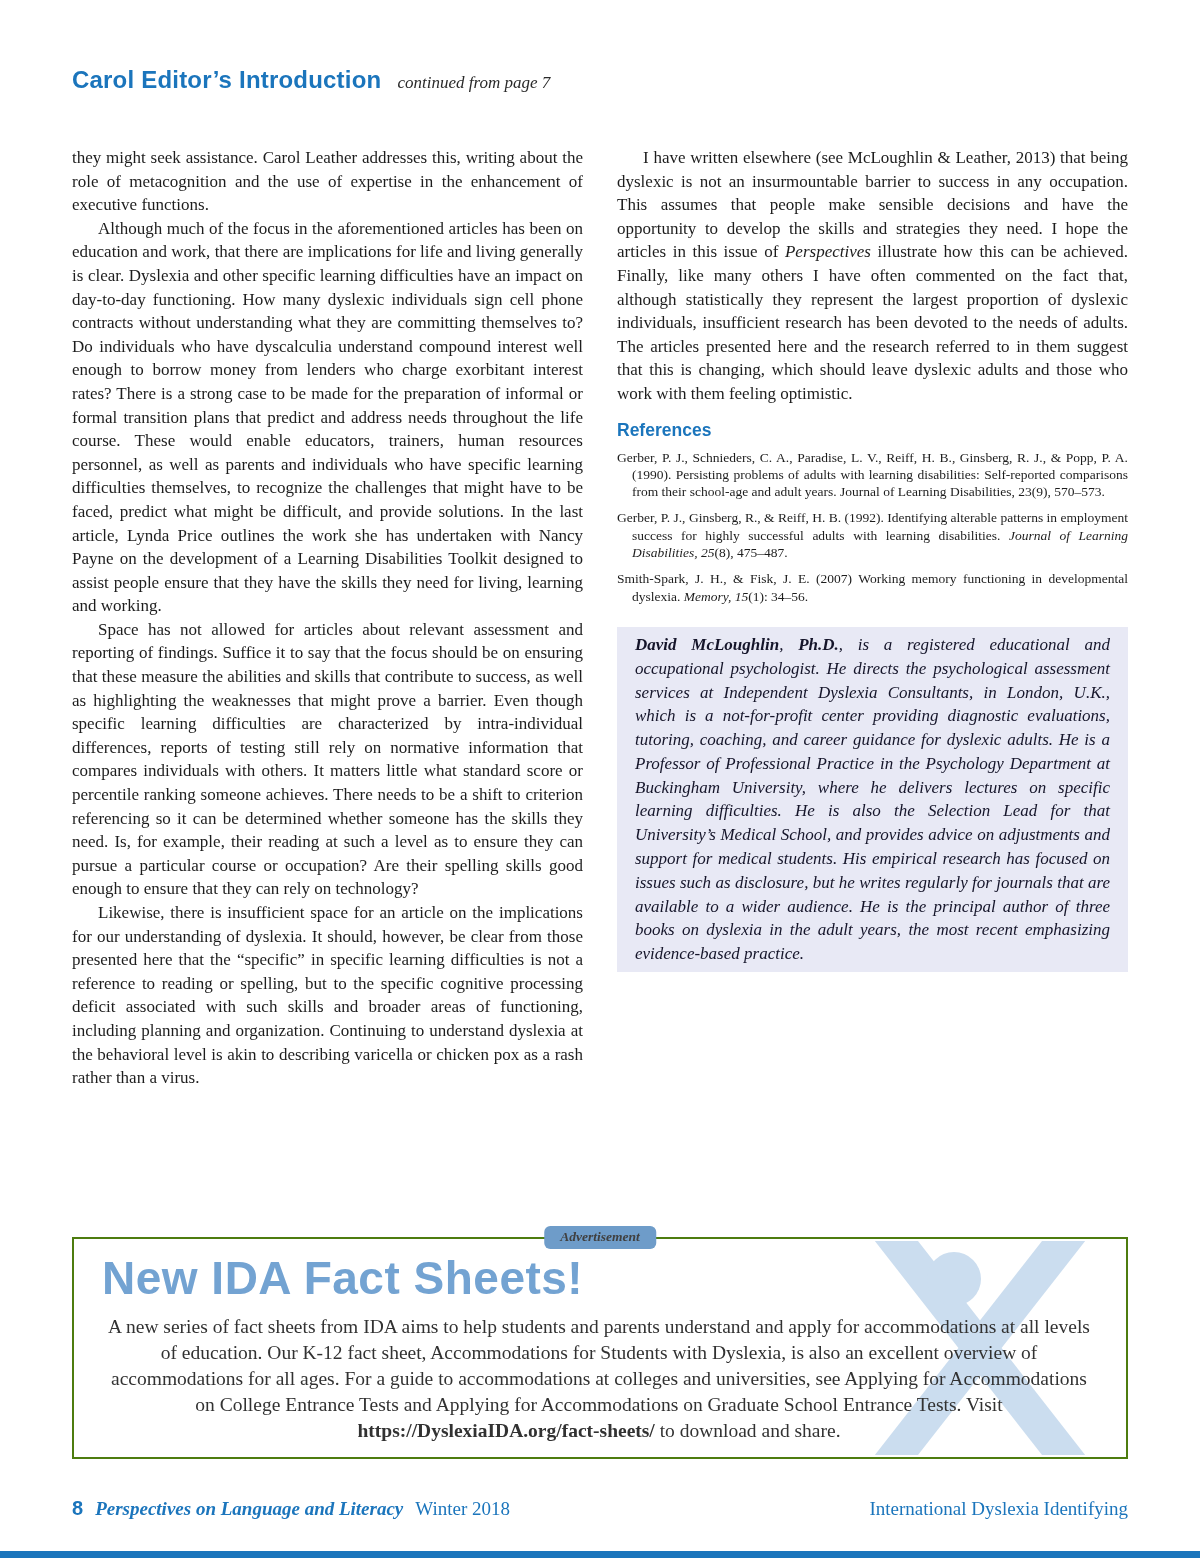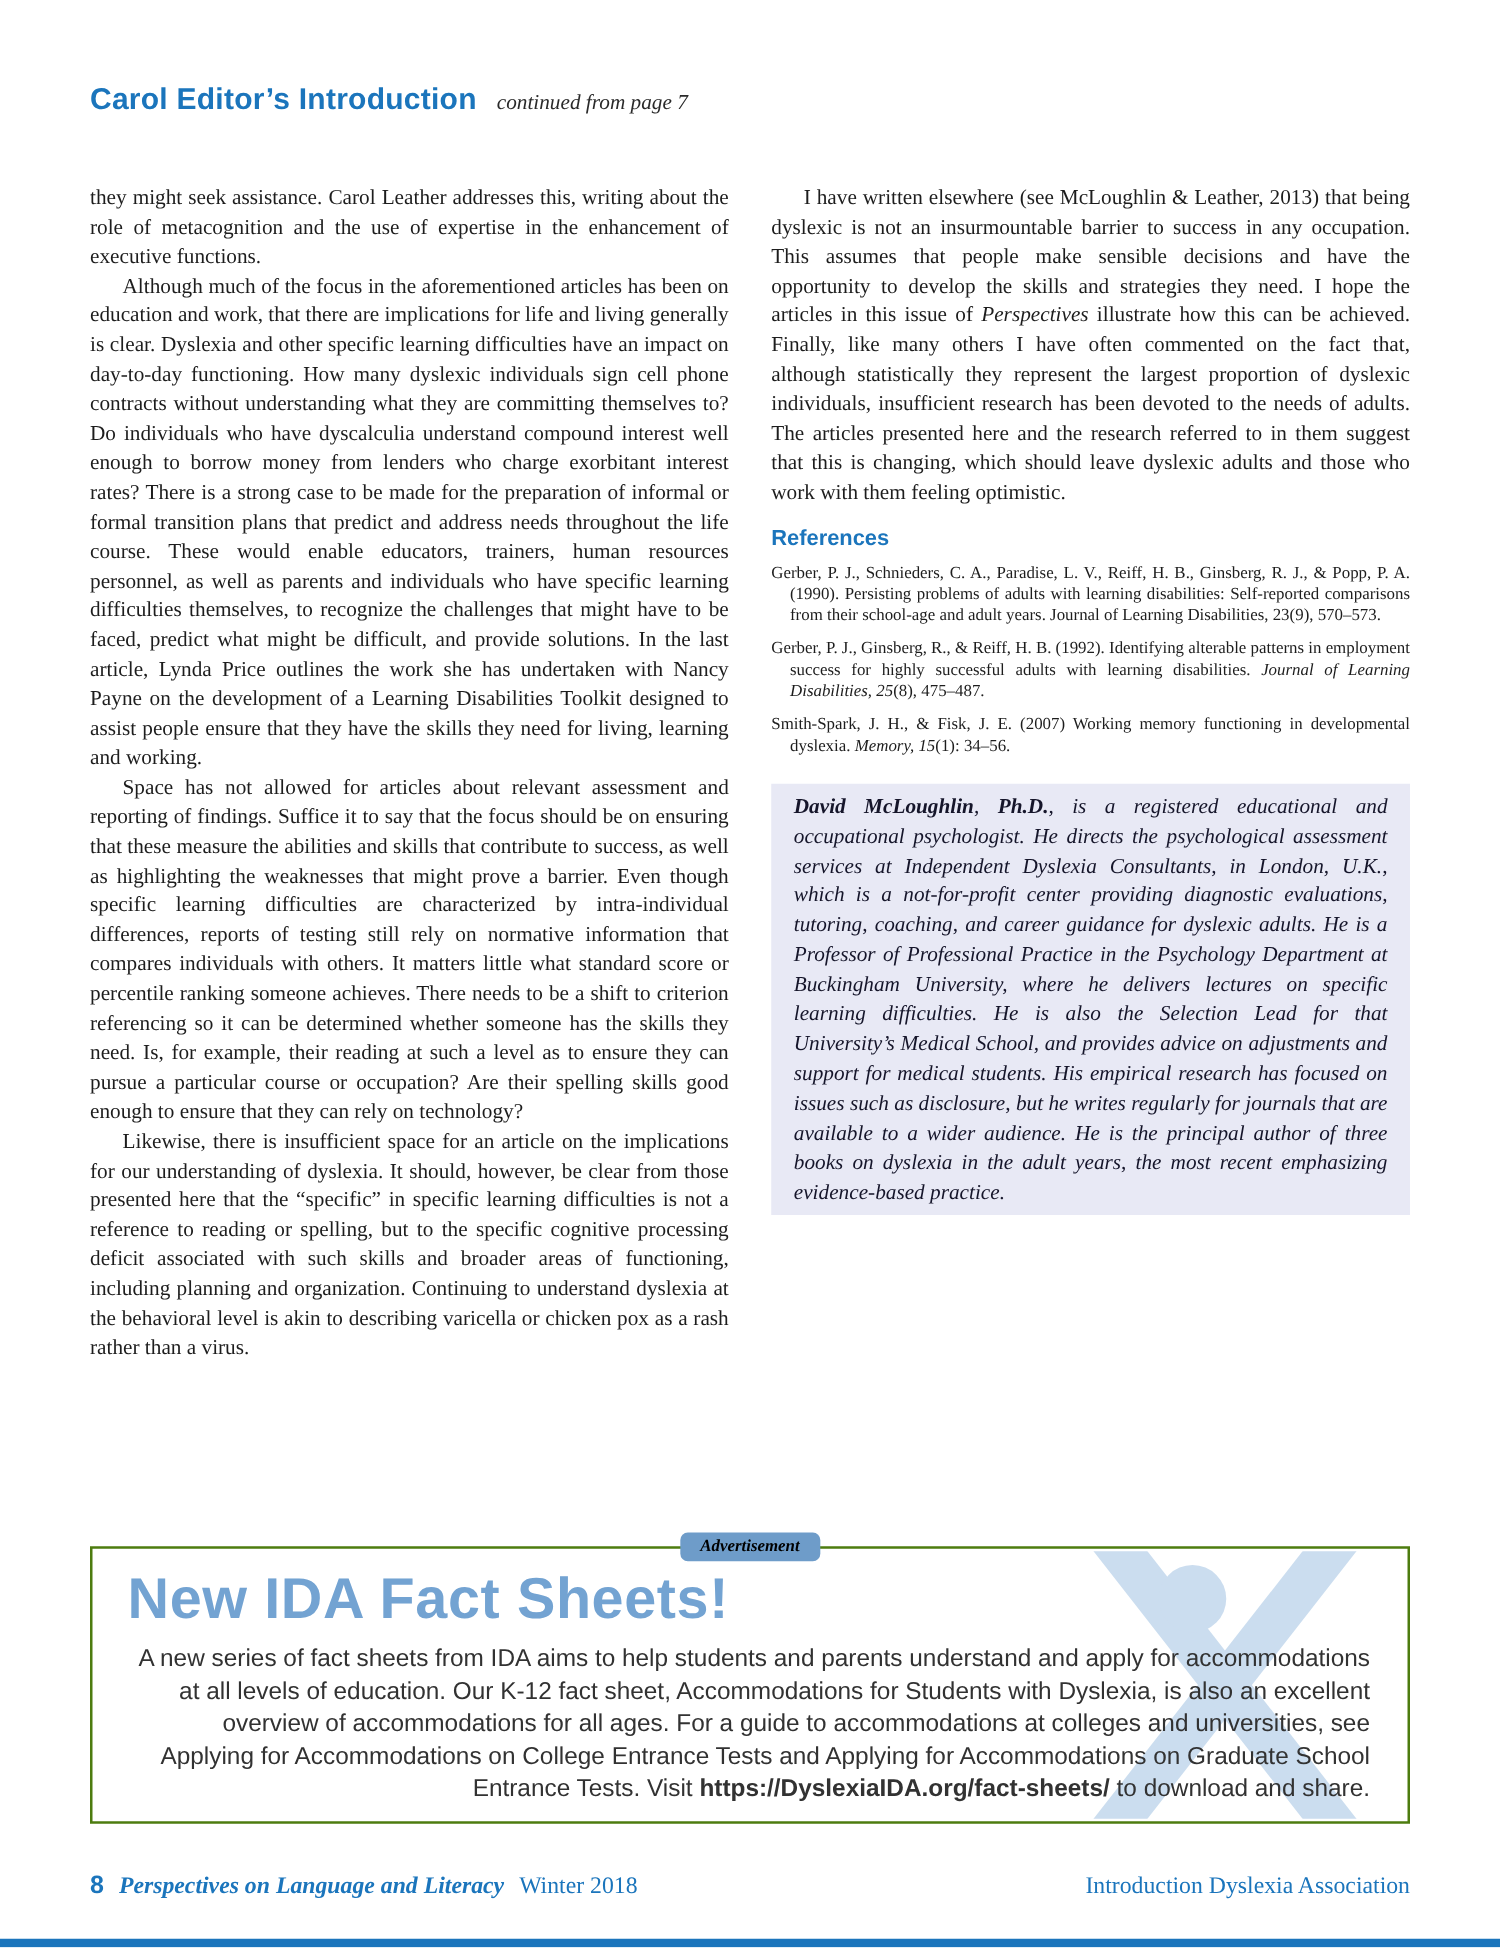--- a/index.html
+++ b/index.html
@@ -29,30 +29,30 @@
   .ref-entry sup, .body-para sup, .bio-text sup { font-size:0.62em; vertical-align:super; line-height:0; }
 
   
   .bio-box { margin-top:22px; background:var(--bio_bg,#E8E9F5); padding:6px 18px; }
   .bio-text { font-size:17px; line-height:23.8px; font-style:italic; text-align:justify;
               hyphens:auto; -webkit-hyphens:auto; color:#15152a; }
 
   
   .ad-wrap { position:absolute; left:72px; top:1226px; width:1056px; }
   .ad-badge { position:absolute; left:50%; transform:translateX(-50%); top:0; z-index:2;
-              background:var(--badge_blue,#6E9CC9); color:#000000; font-style:italic; font-weight:bold;
+              background:var(--badge_blue,#6E9CC9); color:#404040; font-style:italic; font-weight:bold;
               font-size:13.5px; font-family:"Liberation Serif", serif; padding:3px 16px 4px; border-radius:6px; }
   .ad-box { position:relative; margin-top:11px; border:2px solid #4d7c0f; height:222px; background:#fff; overflow:hidden; }
   .ad-figure { position:absolute; right:20px; top:2px; width:252px; height:214px; z-index:0; }
   .ad-figure rect, .ad-figure circle { fill:var(--figure_blue,#CBDDEF); }
   .ad-content { position:relative; z-index:1; padding:12px 30px 0 28px; }
   .ad-title { font-family:"Liberation Sans", sans-serif; font-weight:bold; font-size:46px;
               color:var(--light_blue,#73A3D2); letter-spacing:0.5px; margin-bottom:9px; }
-  .ad-body { font-family:Liberation Sans, sans-serif; font-size:19.5px; line-height:26px; color:#323232;
-             text-align:right; }
+  .ad-body { font-family:Liberation Serif, serif; font-size:19.5px; line-height:26px; color:#323232;
+             text-align:center; }
 
   
   .page-footer { position:absolute; left:72px; right:72px; bottom:38px; display:flex;
                  justify-content:space-between; align-items:baseline; color:var(--ida_blue,#1B75BC); }
   .footer-left { display:flex; align-items:baseline; gap:12px; }
   .page-num { font-family:"Liberation Sans", sans-serif; font-weight:bold; font-size:20px; }
   .journal-name { font-weight:bold; font-style:italic; font-size:19px; }
   .issue { font-size:19px; }
   .footer-right { font-size:19px; }
 
@@ -111,17 +111,17 @@
       </div>
     </div>
   </div>
 
   <footer class="page-footer">
     <div class="footer-left">
       <span class="page-num">8</span>
       <span class="journal-name">Perspectives on Language and Literacy</span>
       <span class="issue">Winter 2018</span>
     </div>
-    <div class="footer-right">Introduction Dyslexia Association</div>
+    <div class="footer-right">International Dyslexia Identifying</div>
   </footer>
 
   <div class="bottom-bar"></div>
 </div>
 
 </body></html>

